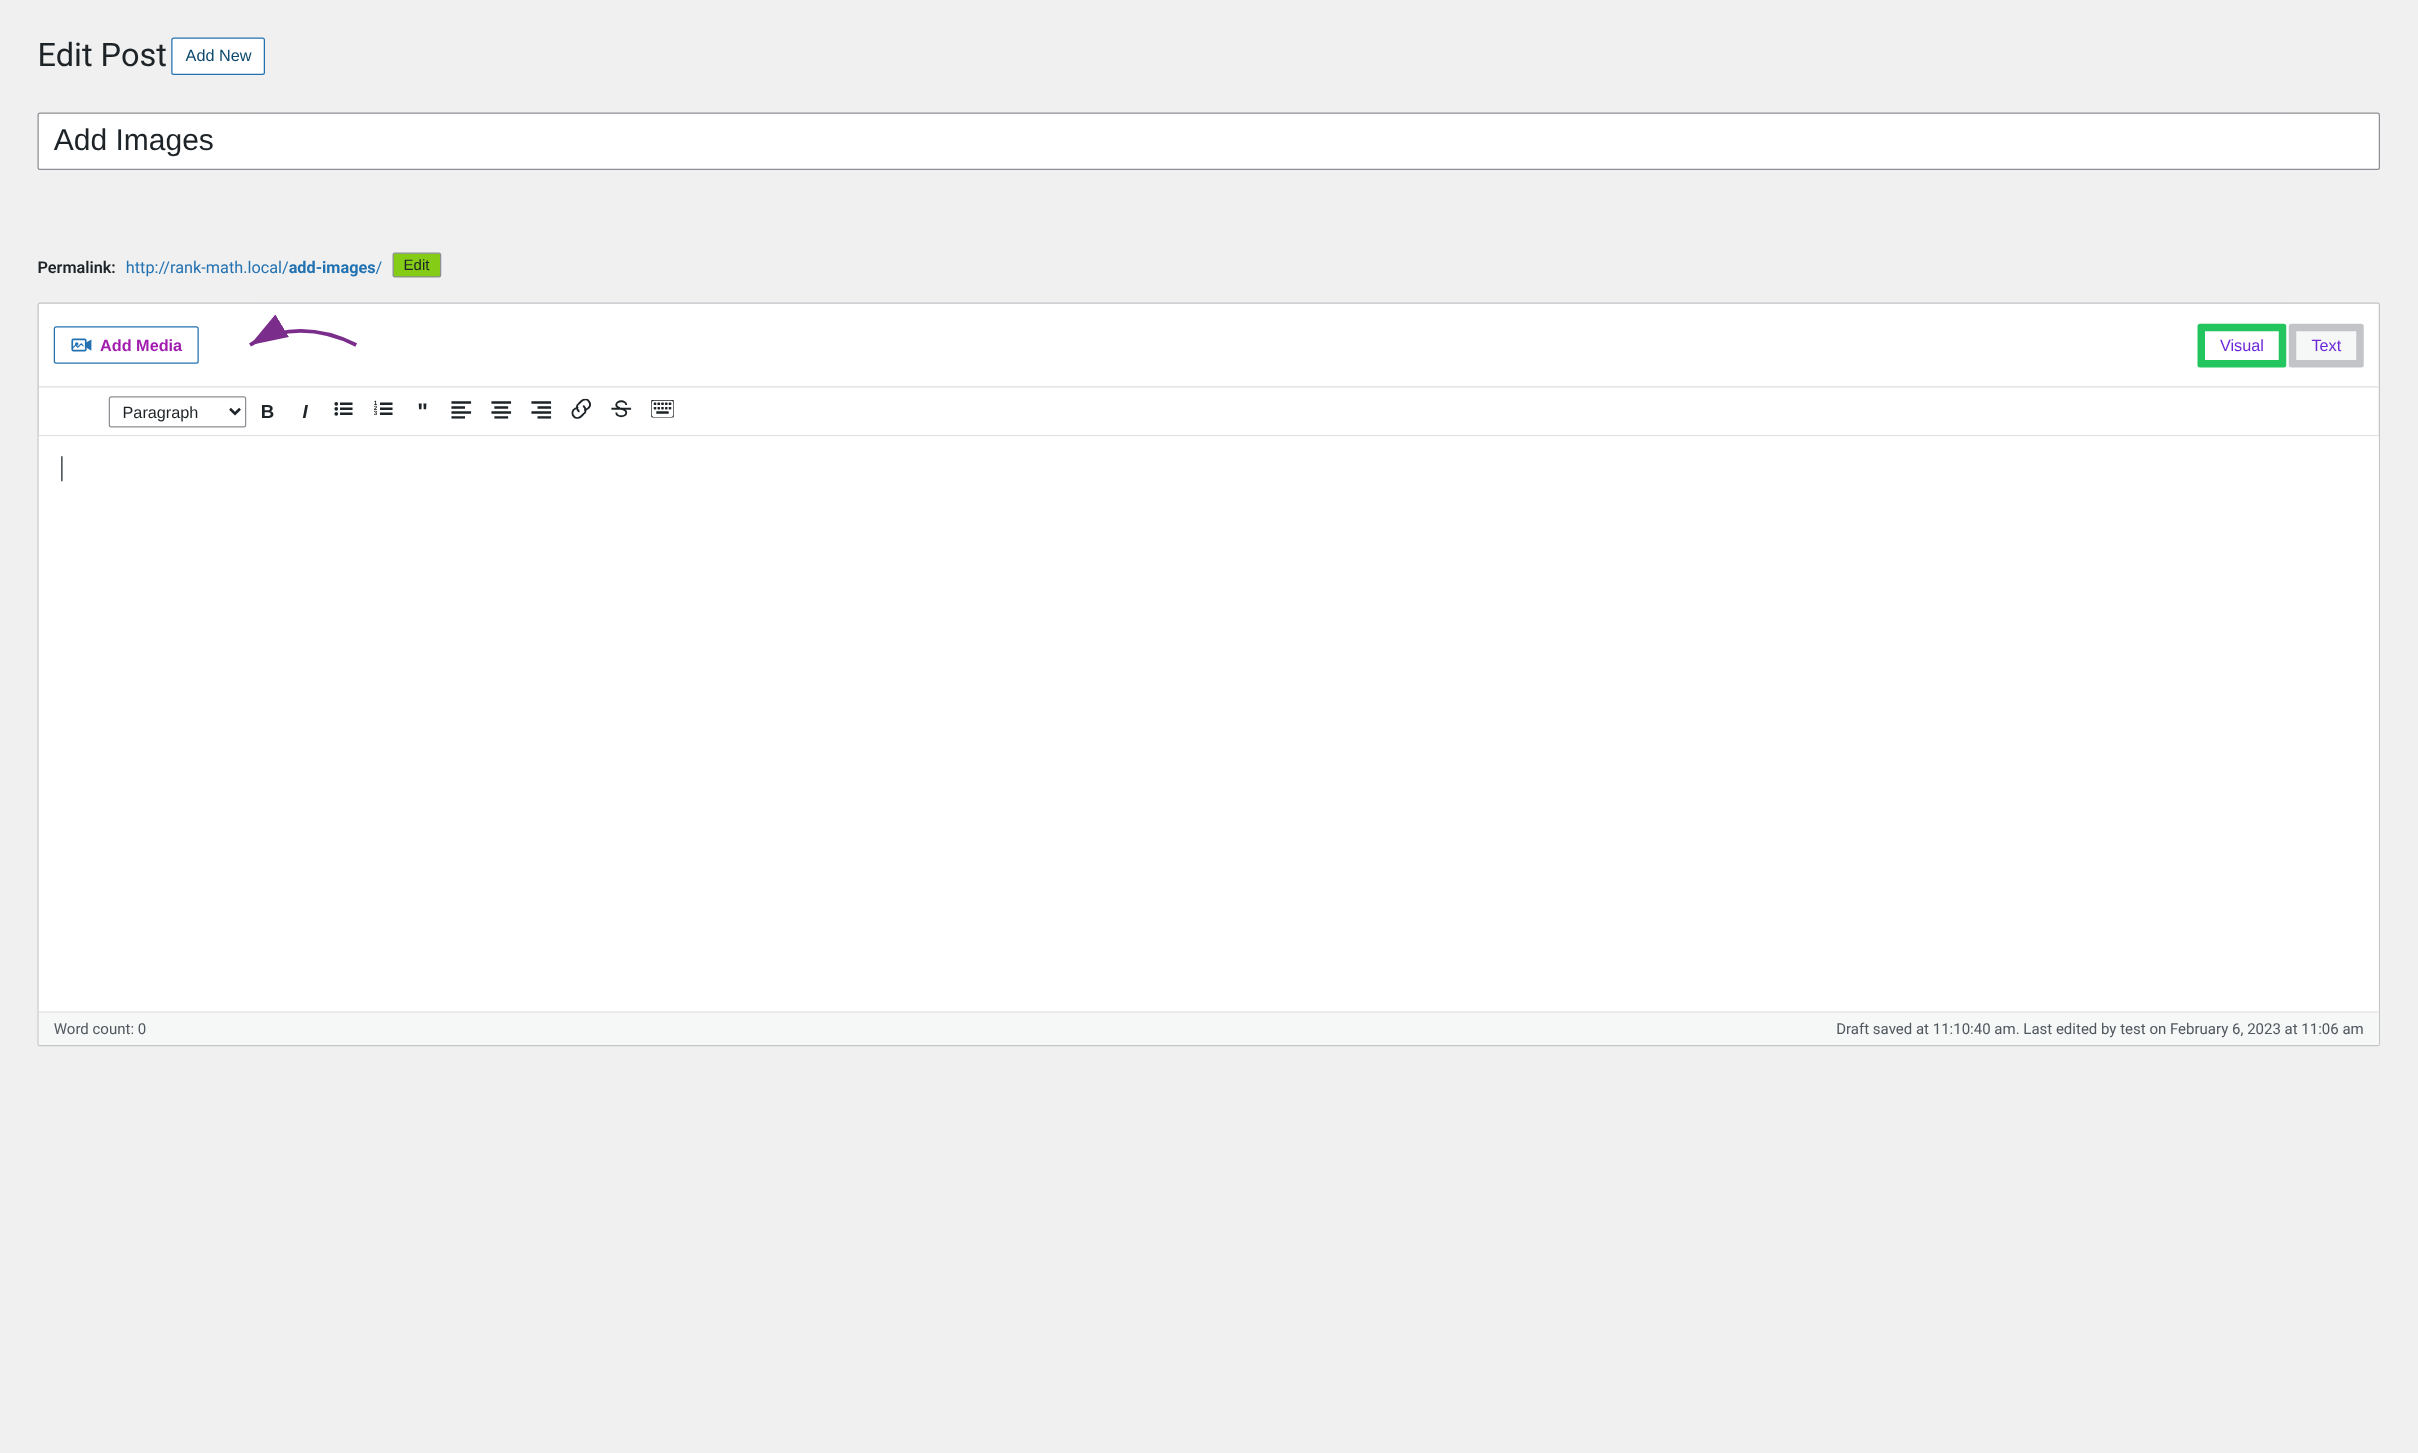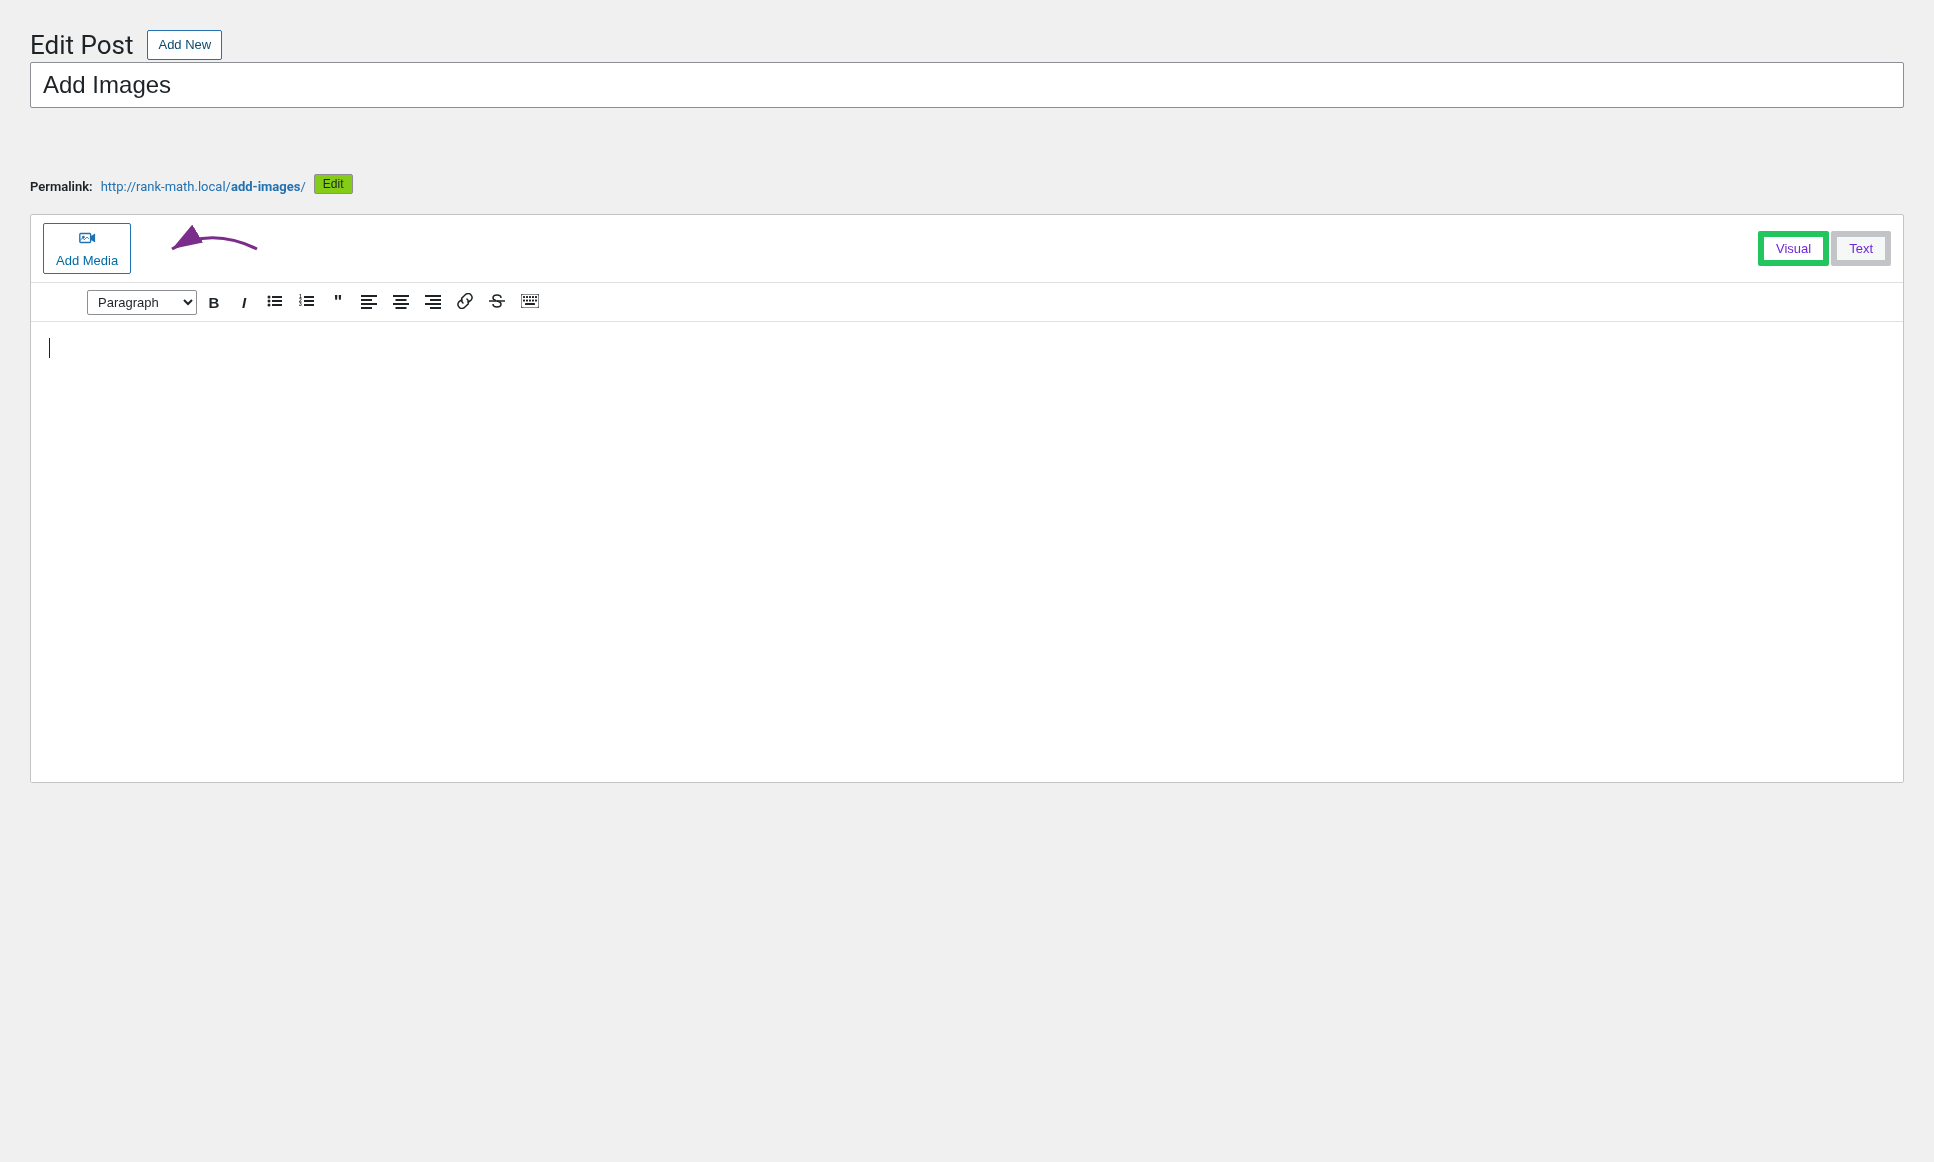--- a/index.html
+++ b/index.html
@@ -7,22 +7,22 @@
       background: #f0f0f1;
       font-family: -apple-system, BlinkMacSystemFont, "Segoe UI", Roboto, Oxygen, Ubuntu, sans-serif;
       font-size: 14px;
       color: #1d2327;
       padding: 30px 30px 30px 30px;
     }
 
     .page-header {
       display: flex;
       align-items: flex-end;
-      gap: 14px;
-      margin-bottom: 2px;
+      gap: 4px;
+      margin-bottom: 30px;
     }
 
     .page-title {
       font-size: 26px;
       font-weight: 400;
       color: #1d2327;
     }
 
     .add-new-btn {
       border: 1px solid #2271b1;
@@ -98,29 +98,28 @@
       display: flex;
       align-items: center;
       gap: 16px;
     }
 
     .add-media-btn {
       display: flex;
       align-items: center;
       gap: 6px;
       border: 1px solid #2271b1;
-      color: #0369a1;
+      color: #a21caf;
       background: #fff;
       padding: 5px 12px;
       font-size: 13px;
-      font-weight: 400;
+      font-weight: 700;
       border-radius: 2px;
       cursor: pointer;
       position: relative;
-      flex-direction: column;
     }
 
     .add-media-icon {
       width: 18px;
       height: 18px;
       display: inline-flex;
       align-items: center;
       justify-content: center;
     }
 
@@ -400,17 +399,24 @@
             <rect x="4" y="9" width="10" height="2" fill="#1d2327" rx="0.5"></rect>
           </svg>
       </span>
     </button>
   </div>
 
   <div class="editor-body">
     <span class="cursor-line"></span>
   </div>
 
+  <div class="editor-footer">
+    <span>
+      <span>Word count:</span>
+      <span>0</span>
+    </span>
+    <span>Draft saved at 11:10:40 am. Last edited by test on February 6, 2023 at 11:06 am</span>
+  </div>
 
 </div>
 
 
 
 
 </body></html>

